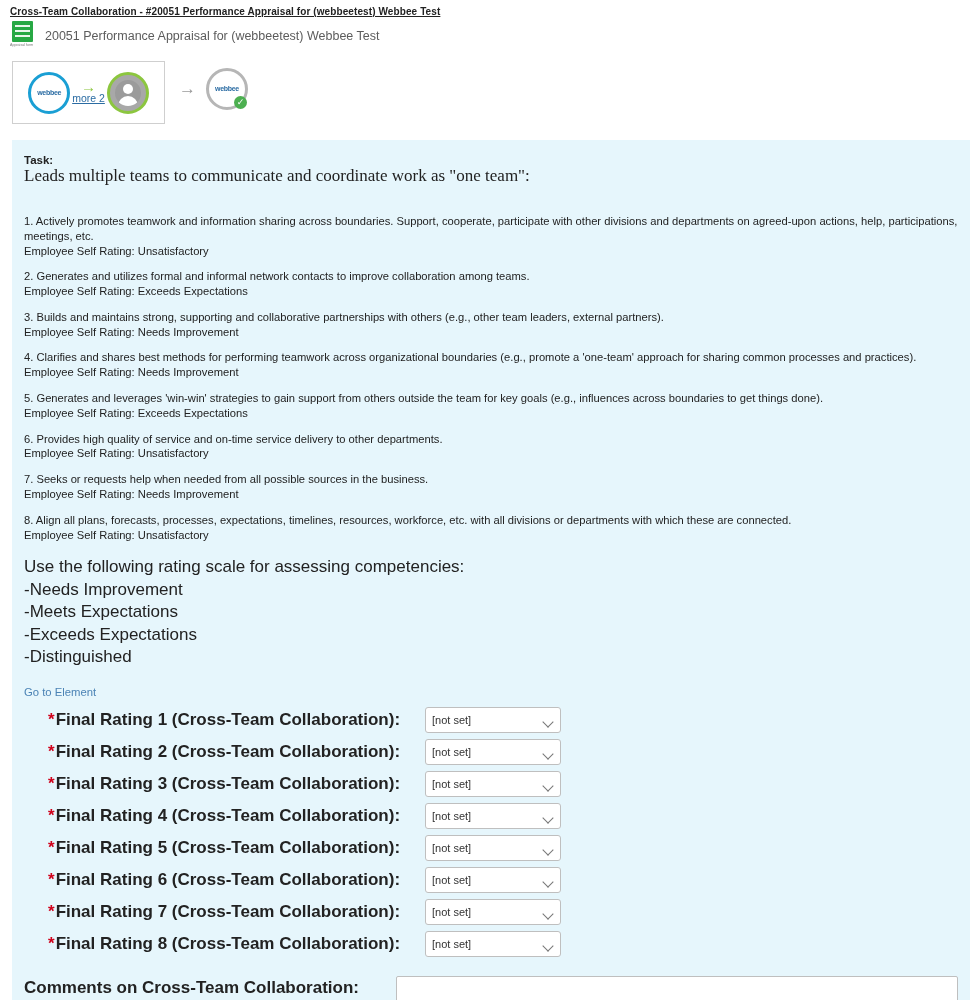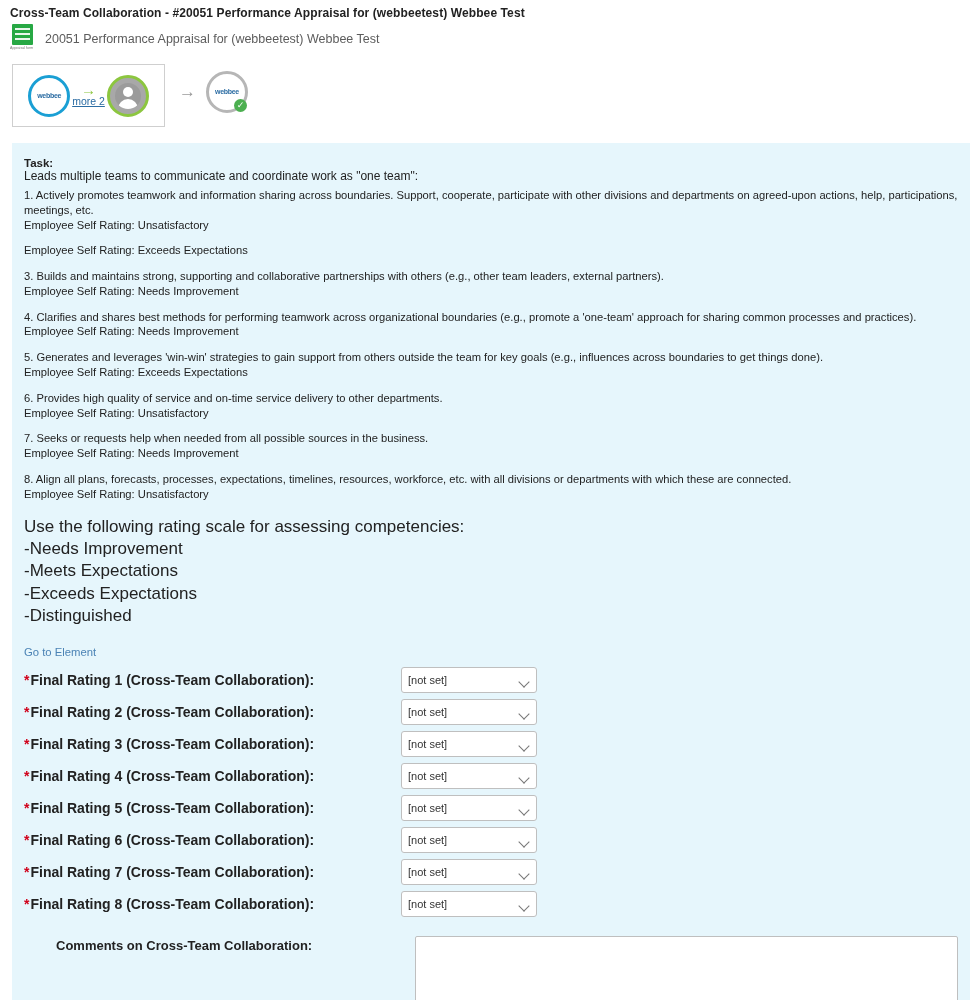--- a/index.html
+++ b/index.html
@@ -7,25 +7,26 @@
     margin: 0;
     padding: 0;
     width: 970px;
     background: #ffffff;
     font-family: "Liberation Sans", sans-serif;
     color: #333333;
   }
   body { width: 970px; min-height: 1000px; position: relative; }
 
   .page-title {
-    font-size: 12px;
+    font-size: 10px;
     font-weight: bold;
     color: #222222;
     padding: 6px 10px 4px 10px;
     letter-spacing: 0.1px;
+    text-decoration: underline;
   }
 
   .doc-row {
     display: flex;
     align-items: center;
     padding: 0 10px 2px 10px;
     gap: 9px;
   }
   .doc-icon {
     width: 26px;
@@ -156,23 +157,24 @@
     min-height: 860px;
   }
   .panel-inner { padding: 0 12px; }
 
   .task-label {
     font-size: 11.5px;
     font-weight: bold;
     color: #222;
   }
   .task-intro {
-    font-size: 12px;
-    color: #222;
-    margin-bottom: 5px;
+    font-size: 17px;
+    color: #222;
+    margin-bottom: 28px;
+    font-family: Liberation Serif, serif;
   }
   .item {
     font-size: 11.2px;
     color: #222;
     margin-bottom: 11px;
     line-height: 1.32;
   }
   .scale {
     font-size: 17px;
     color: #222;
@@ -186,24 +188,25 @@
   }
 
   .field-row {
     display: flex;
     align-items: center;
     height: 32px;
     margin-bottom: 0px;
   }
   .field-label {
     width: 377px;
-    font-size: 14px;
+    font-size: 17px;
     font-weight: bold;
     color: #222;
     padding-left: 0px;
+    margin-left: 24px;
   }
   .req { color: #d0021b; margin-right: 1px; }
   .select-wrap {
     position: relative;
     width: 136px;
   }
   select.rating-select {
     width: 136px;
     height: 26px;
     font-size: 11px;
@@ -227,25 +230,24 @@
     pointer-events: none;
   }
 
   .comments-row {
     display: flex;
     align-items: flex-start;
     margin-top: 16px;
   }
   .comments-label {
     width: 377px;
-    font-size: 13px;
+    font-size: 17px;
     font-weight: bold;
     color: #222;
     padding-top: 2px;
-    margin-left: 32px;
   }
   textarea.comments {
     width: 569px;
     height: 75px;
     border: 1px solid #bfbfbf;
     background: #ffffff;
     border-radius: 2px;
     font-family: "Liberation Sans", sans-serif;
     font-size: 11px;
     padding: 4px;
@@ -291,20 +293,21 @@
   <div class="panel-inner">
     <div class="task-label">Task:</div>
     <div class="task-intro">Leads multiple teams to communicate and coordinate work as "one team":</div>
 
     <div>
       <div class="item">
         <div>1. Actively promotes teamwork and information sharing across boundaries. Support, cooperate, participate with other divisions and departments on agreed-upon actions, help, participations, meetings, etc.</div>
         <div>Employee Self Rating: Unsatisfactory</div>
       </div>
       <div class="item">
+        <div>2. Generates and utilizes formal and informal network contacts to improve collaboration among teams.</div>
         <div>Employee Self Rating: Exceeds Expectations</div>
       </div>
       <div class="item">
         <div>3. Builds and maintains strong, supporting and collaborative partnerships with others (e.g., other team leaders, external partners).</div>
         <div>Employee Self Rating: Needs Improvement</div>
       </div>
       <div class="item">
         <div>4. Clarifies and shares best methods for performing teamwork across organizational boundaries (e.g., promote a 'one-team' approach for sharing common processes and practices).</div>
         <div>Employee Self Rating: Needs Improvement</div>
       </div>

